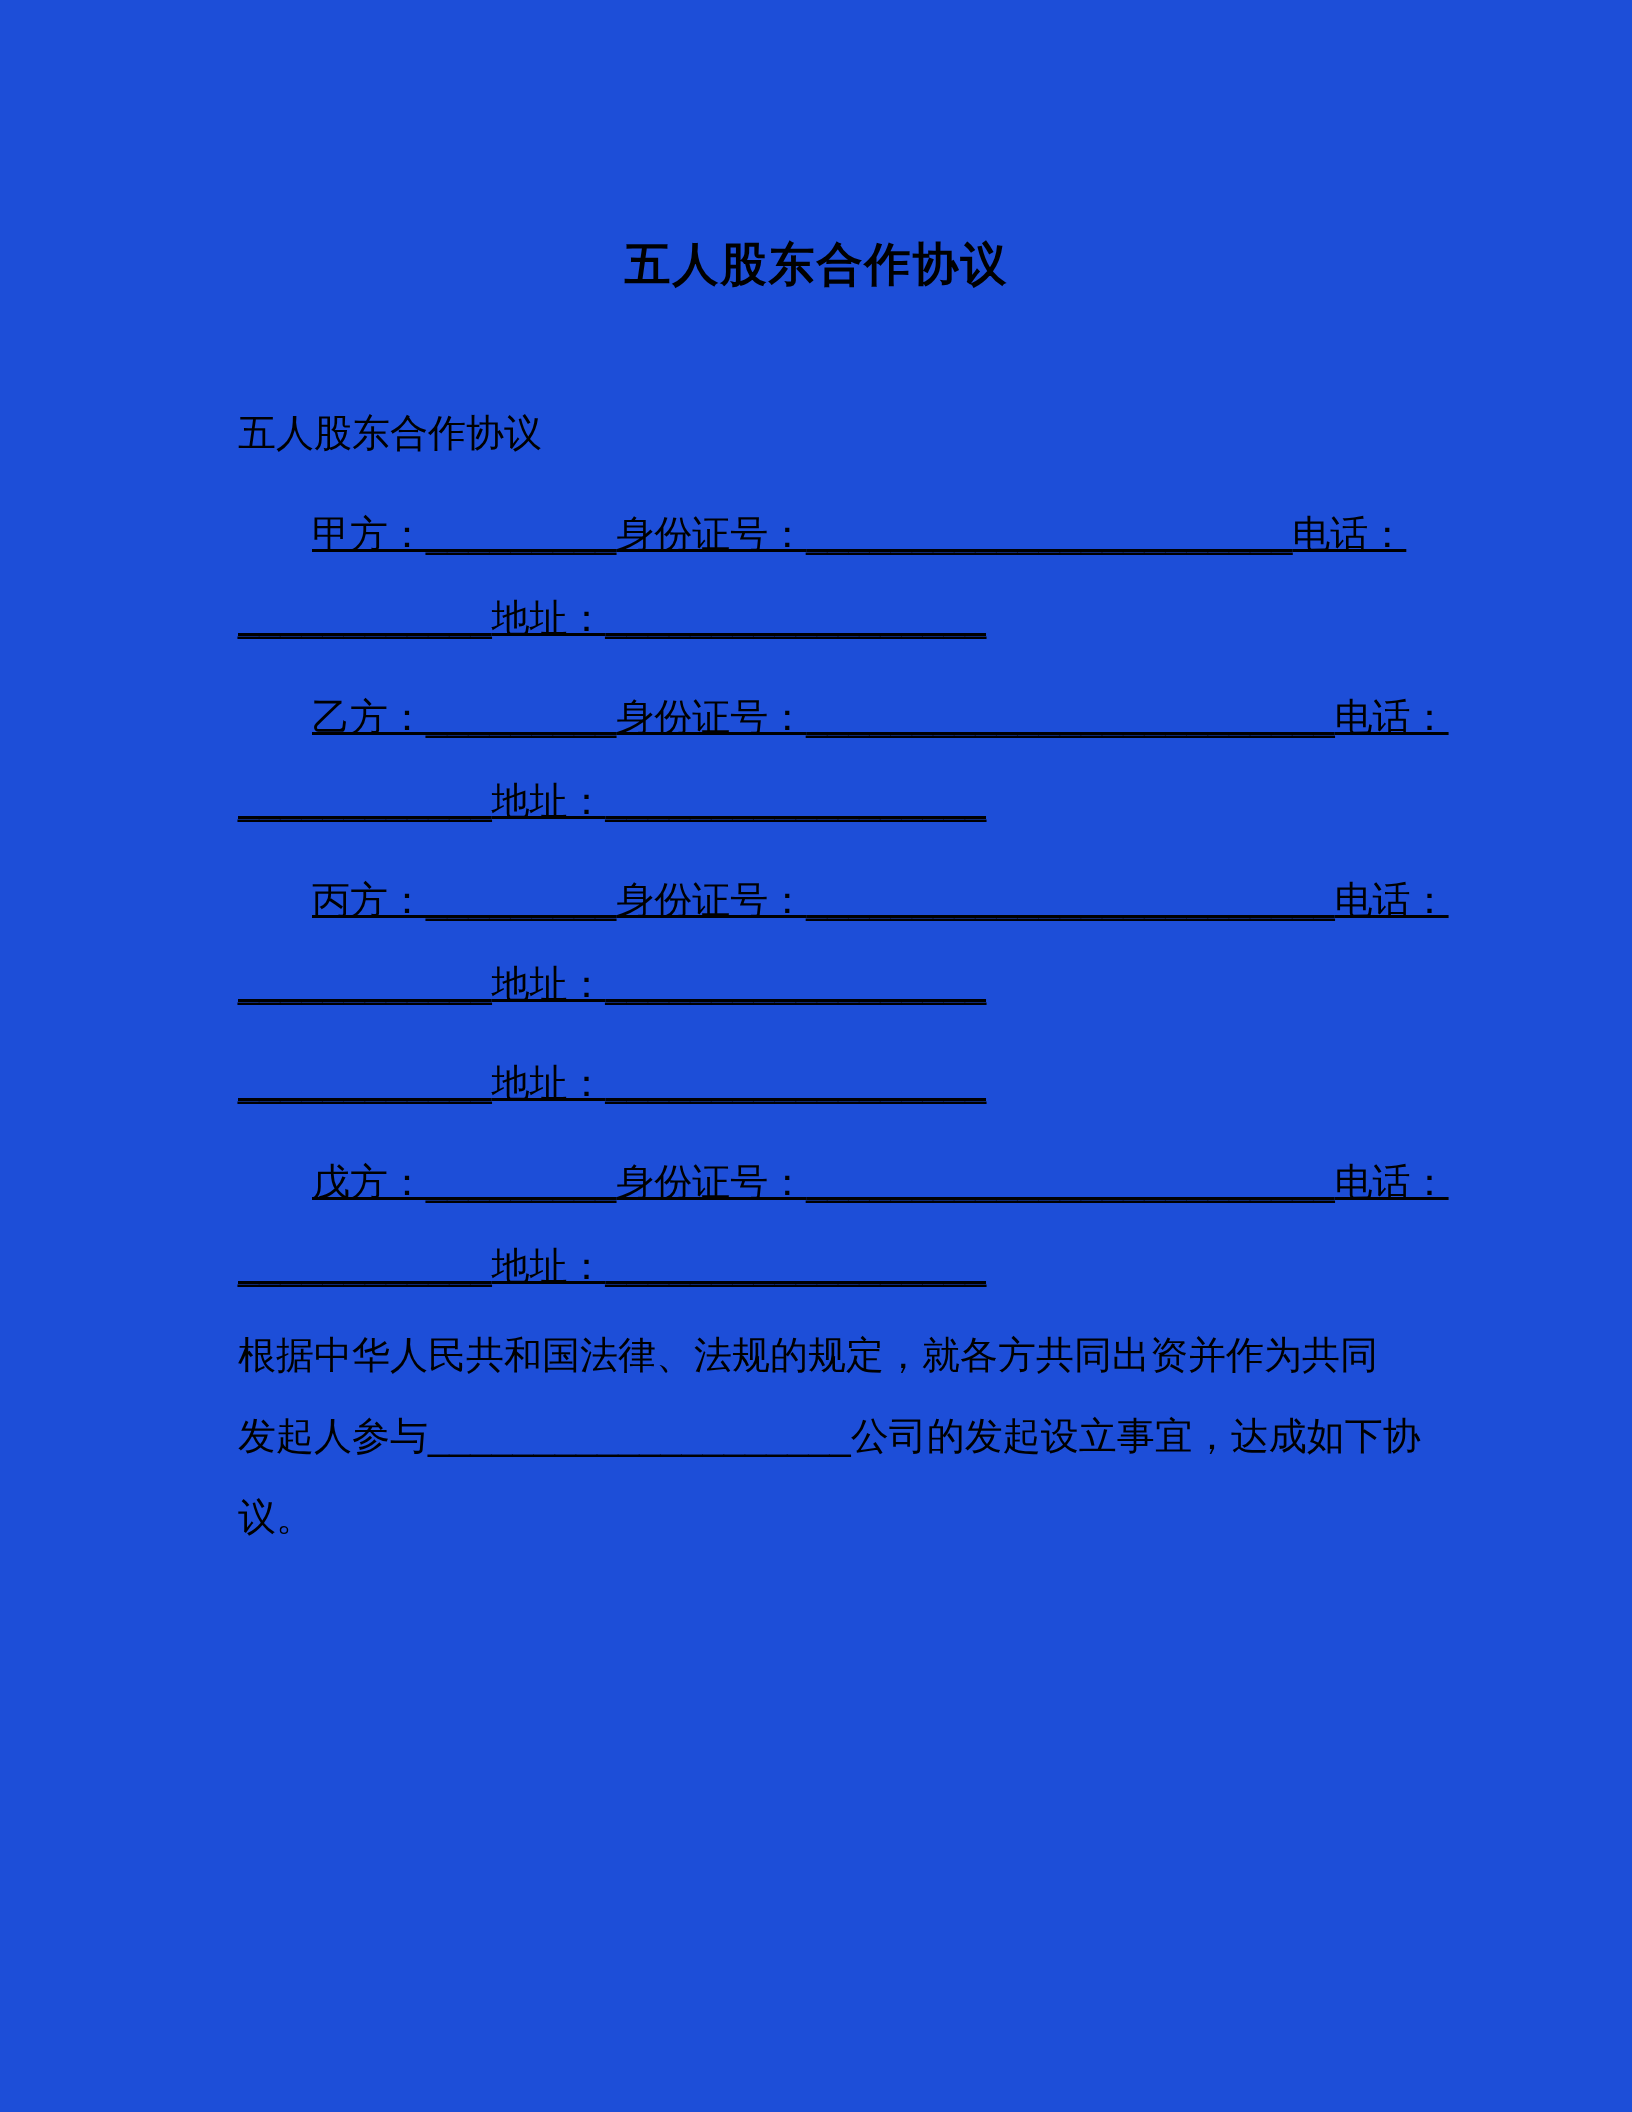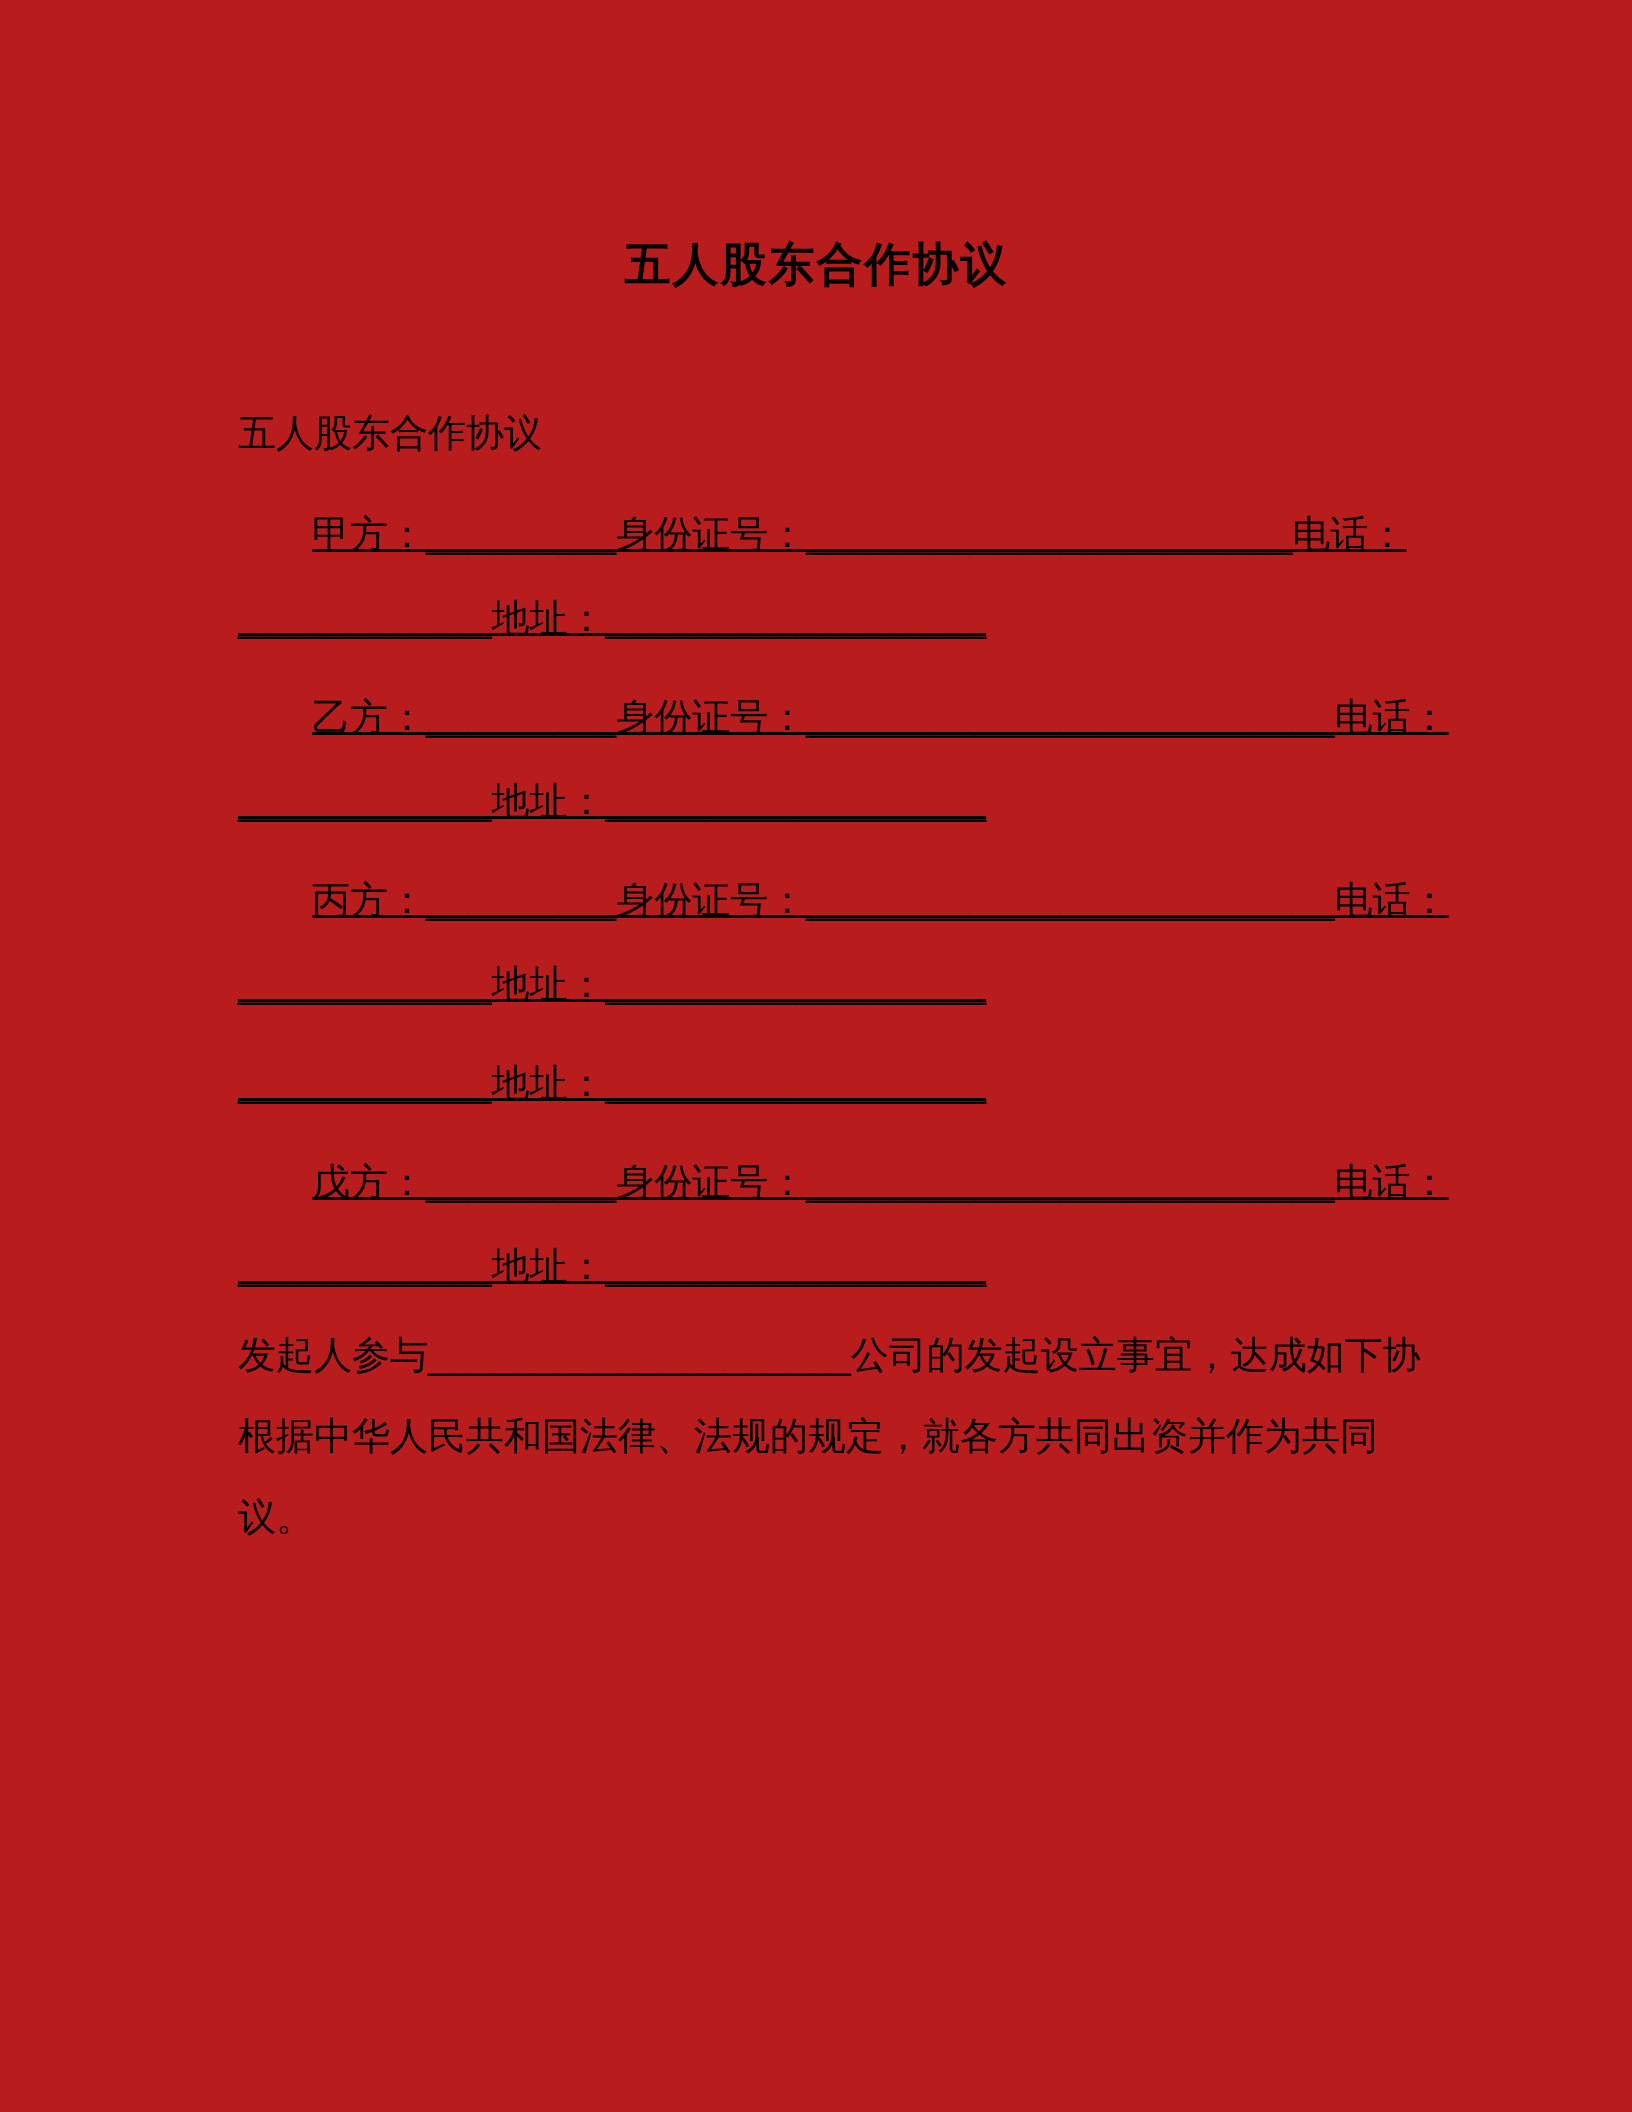--- a/index.html
+++ b/index.html
@@ -1,21 +1,21 @@
 <!DOCTYPE html>
 <html><head>
 <meta charset="utf-8">
 <style>
   * { margin: 0; padding: 0; box-sizing: border-box; }
   html, body { background: #ffffff; }
   .page {
     position: relative;
     width: 1632px;
     height: 2112px;
-    background: #b91c1c;
+    background: #1d4ed8;
     color: #000000;
     font-family: "Liberation Sans", "DejaVu Sans", sans-serif;
     overflow: hidden;
   }
   .content {
     padding: 232px 237px 0 238px;
   }
   .doc-title {
     font-size: 46px;
     font-weight: 700;
@@ -85,20 +85,20 @@
       </div>
 
       <div class="party">
         <div class="line indent"><span>戊方：</span><span>_________</span><span>身份证号：</span><span>_________________________</span><span>电话：</span></div>
         <div class="line"><span>____________</span><span>地址：</span><span>__________________</span></div>
       </div>
 
     </div>
 
     <div class="paragraph">
+      <div class="para-line">根据中华人民共和国法律、法规的规定，就各方共同出资并作为共同</div>
       <div class="para-line">发起人参与____________________公司的发起设立事宜，达成如下协</div>
-      <div class="para-line">根据中华人民共和国法律、法规的规定，就各方共同出资并作为共同</div>
       <div class="para-line">议。</div>
     </div>
 
 
   </div>
 </div>
 
 </body></html>

